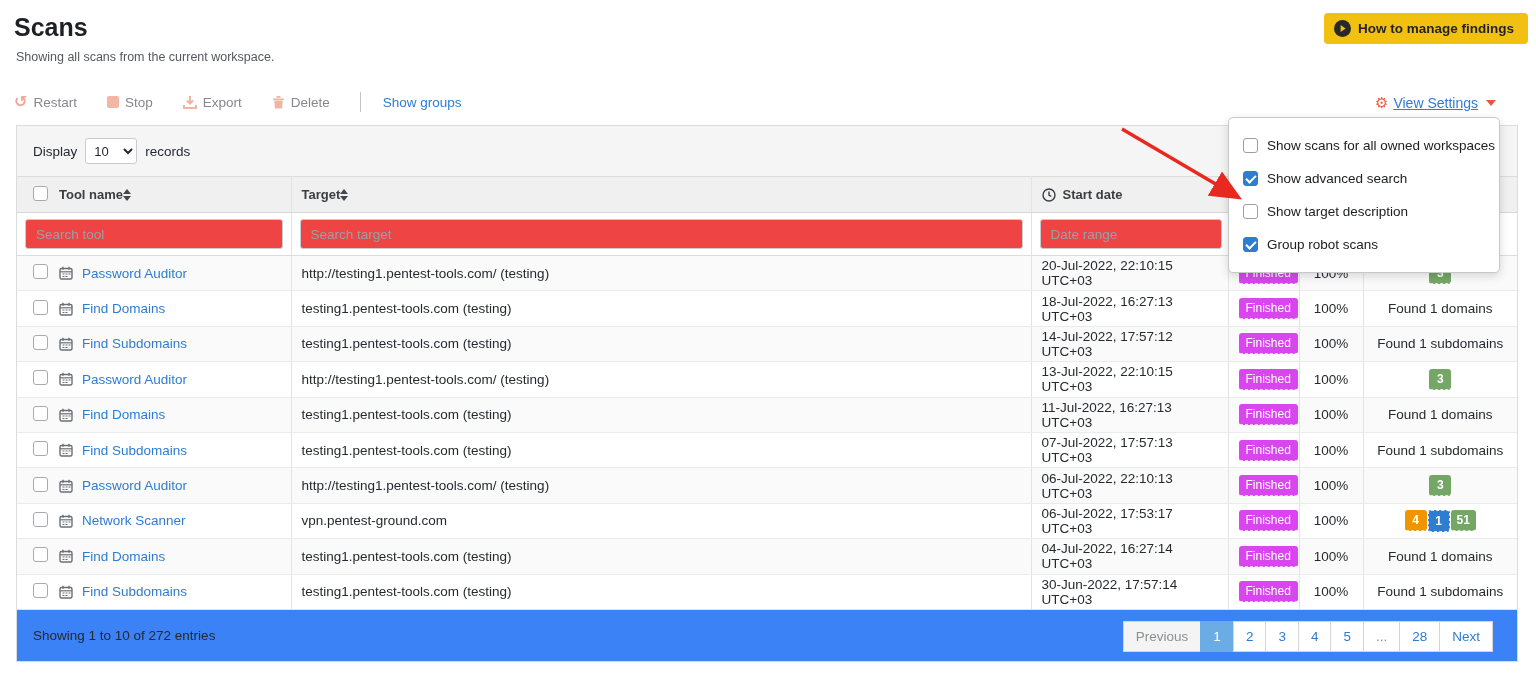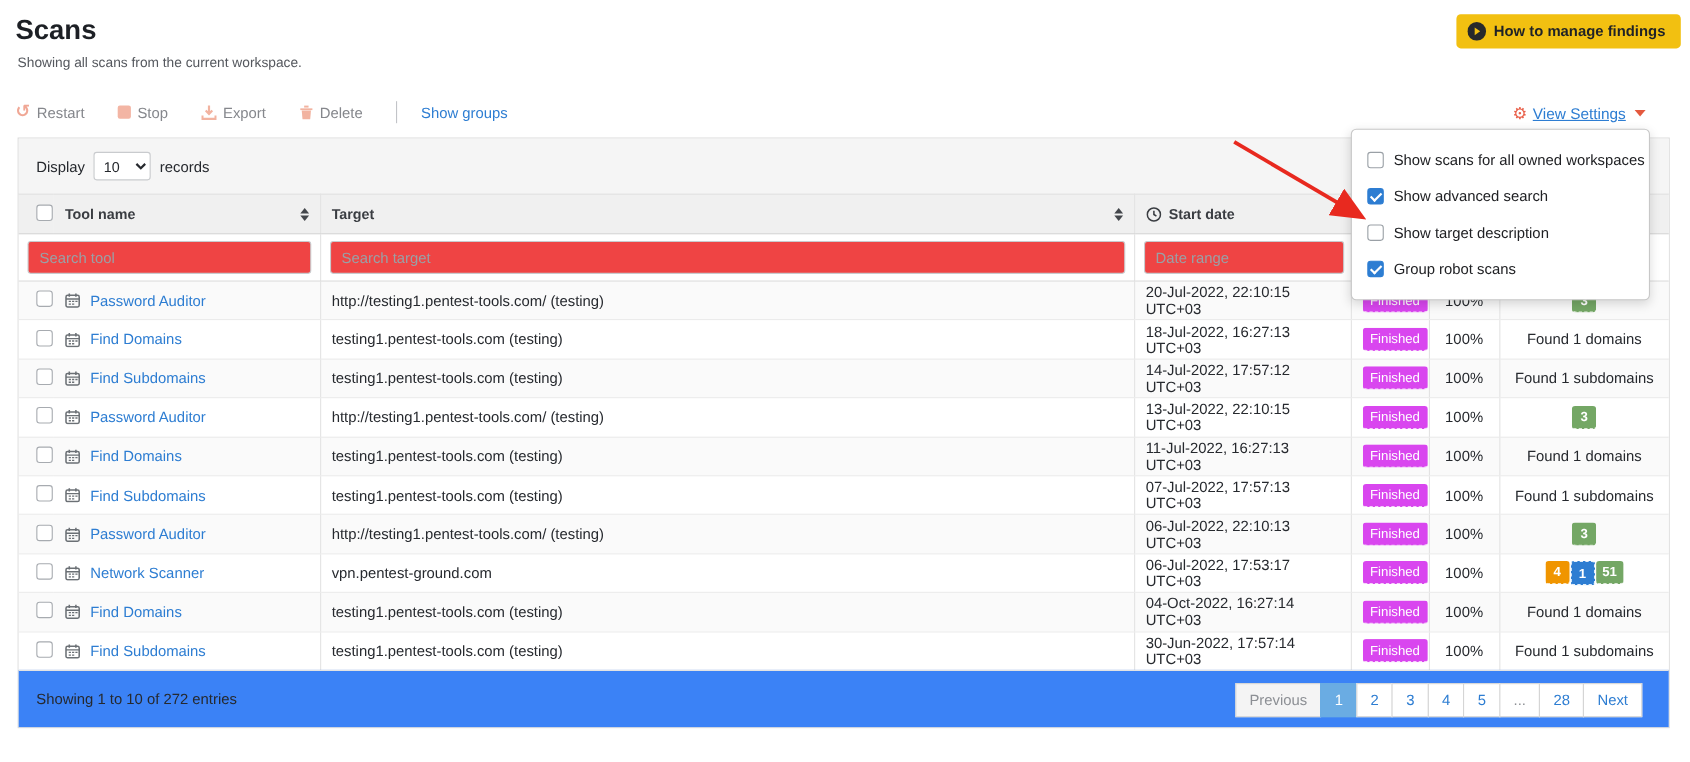--- a/index.html
+++ b/index.html
@@ -39,21 +39,21 @@
   .display-bar { height:50px; background:#f5f5f5; display:flex; align-items:center; padding-left:16px; font-size:13.5px; color:#26292e; gap:8px; }
   .display-select { width:52px; height:26px; font-family:inherit; font-size:13px; color:#26292e; border:1px solid #c9cbce; border-radius:3px; background:#fff; padding:0 4px; }
 
   table.scans { width:100%; border-collapse:collapse; table-layout:fixed; }
   th, td { font-size:13.5px; vertical-align:middle; }
   thead th {
     background:#f0f0f0; height:36px; text-align:left; font-size:13px; font-weight:700; color:#3a3d42;
     border-top:1px solid #dcdcdc; border-bottom:1px solid #d7d7d7; padding:0 10px;
   }
   thead th.b-r, tbody td.b-r, tr.search-row td.b-r { border-right:1px solid #e3e3e3; }
-  .th-flex { display:flex; align-items:center; justify-content:space-between; }
+  .th-flex { display:flex; align-items:center; justify-content:flex-start; }
   .th-left { display:flex; align-items:center; gap:7px; }
   .sort-icon { display:inline-flex; flex-direction:column; line-height:0; gap:2px; cursor:pointer; }
   .sort-icon i { width:0; height:0; border-left:4px solid transparent; border-right:4px solid transparent; display:block; }
   .sort-icon .up { border-bottom:5px solid #43464b; }
   .sort-icon .dn { border-top:5px solid #43464b; }
   .clock-icon { display:block; }
 
   tr.search-row td { background:#fff; height:42px; padding:6px 8px; border-bottom:1px solid #dcdcdc; }
   .search-input {
     width:100%; height:30px; border:1px solid #c9cbce; border-radius:3px; padding:0 10px;
@@ -409,21 +409,21 @@
             <svg class="cal-icon" width="14" height="14" viewBox="0 0 14 14">
                   <rect x="1" y="2.5" width="12" height="10.5" rx="1.5" stroke="#6b7075" stroke-width="1.4" fill="none"></rect>
                   <path d="M1 5.8h12" stroke="#6b7075" stroke-width="1.2"></path>
                   <path d="M4 .8v3M10 .8v3" stroke="#6b7075" stroke-width="1.4"></path>
                   <path d="M3.5 8h2M6.5 8h2M9.5 8h2M3.5 10.5h2M6.5 10.5h2" stroke="#6b7075" stroke-width="1.2"></path>
                 </svg>
             <a class="tool-link">Find Domains</a>
           </div>
             </td>
           <td class="b-r">testing1.pentest-tools.com (testing)</td>
-          <td class="b-r">04-Oct-2022, 16:27:14 UTC+03</td>
+          <td class="b-r">04-Jul-2022, 16:27:14 UTC+03</td>
           <td class="b-r c-status"><span class="badge-status">Finished</span></td>
           <td class="b-r c-prog">100%</td>
           <td class="c-find"><span class="find-text">Found 1 domains</span></td>
         </tr>
 
         <tr class="data-row even">
           <td class="c-cb"><span class="cb"></span></td>
           <td class="b-r">
               <div class="tool-cell">
             <svg class="cal-icon" width="14" height="14" viewBox="0 0 14 14">

